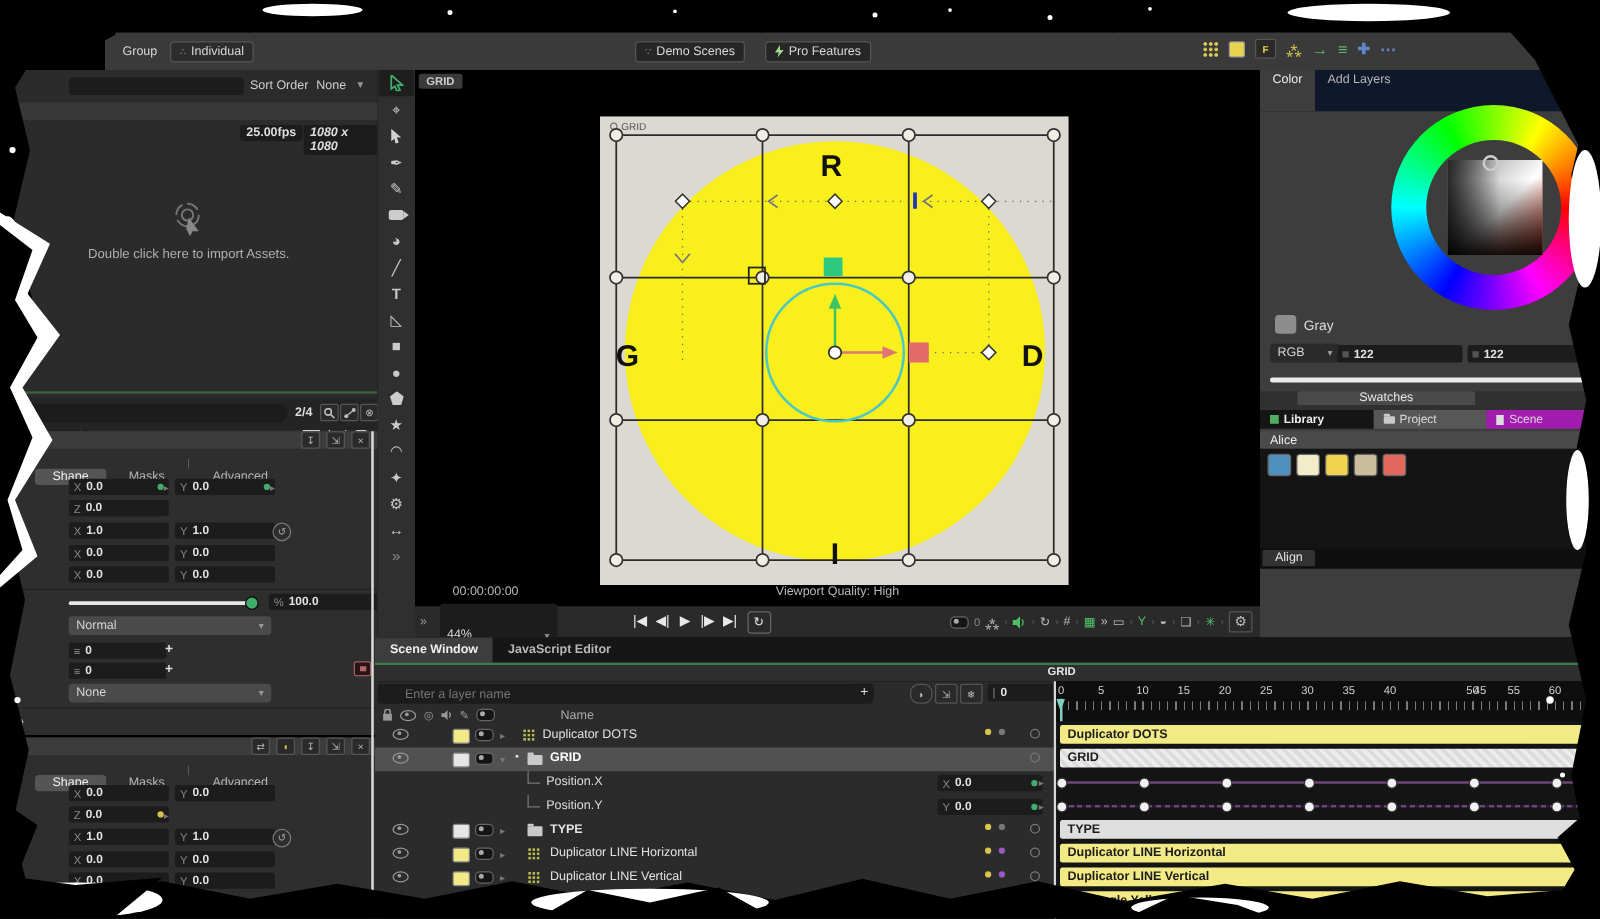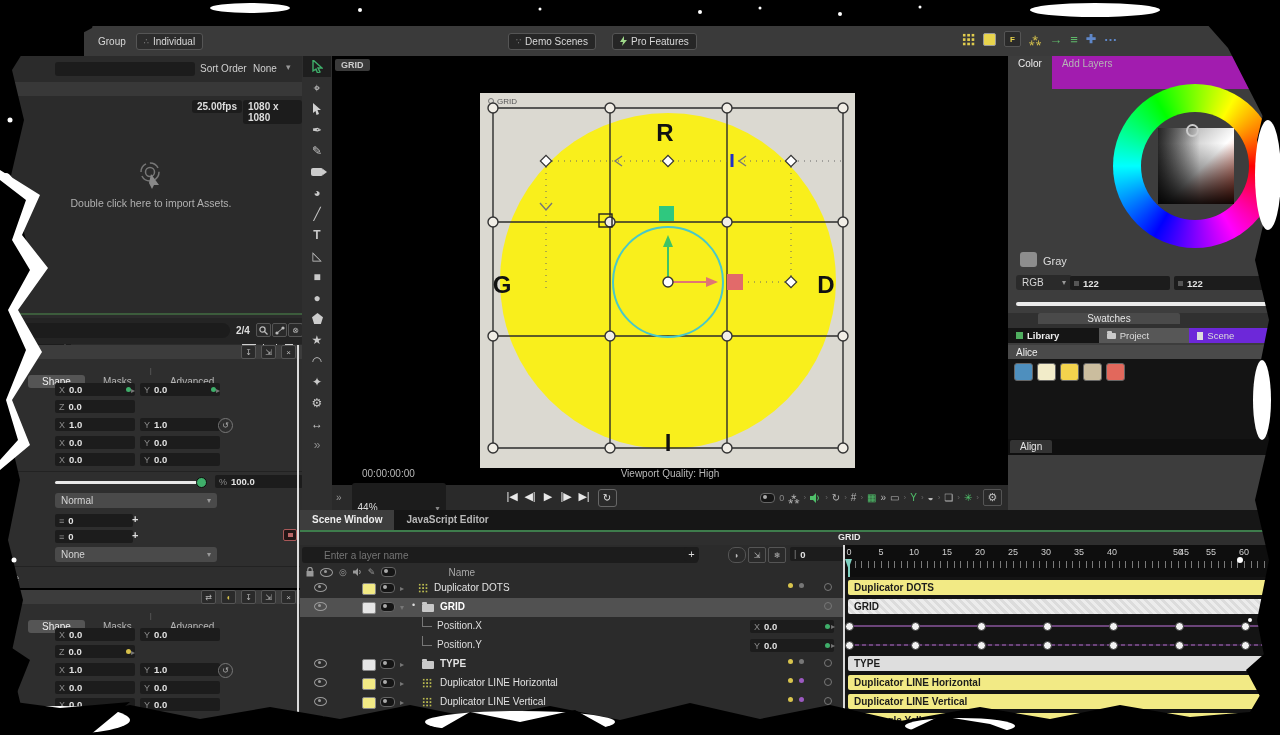--- a/index.html
+++ b/index.html
@@ -84,21 +84,21 @@
     </div>
   </div>
 
   <div class="pane" style="left:0;top:56px;width:302px;height:300px;">
     <div class="pill" style="position:absolute;left:55px;top:6px;width:140px;height:14px;"></div>
     <span class="a" style="left:200px;top:7px;font-size:10px;color:#cfcfcf;">Sort Order</span>
     <span class="a" style="left:253px;top:7px;font-size:10px;color:#cfcfcf;">None</span>
     <span class="a" style="left:286px;top:6px;color:#999;font-size:9px;">▾</span>
     <div class="a" style="left:0;top:26px;right:0;height:14px;background:#383838;"></div>
     <div class="pill a" style="left:192px;top:44px;padding:1px 5px;font-size:10px;font-weight:bold;"><span>25.00fps</span></div>
-    <div class="pill a" style="left:243px;top:44px;padding:1px 5px;font-size:10px;font-weight:bold;"><span>1080 x 1080</span></div>
+    <div class="pill a" style="left:243px;top:44px;padding:1px 5px;font-size:10px;font-weight:bold;font-style:italic;"><span>1080 x 1080</span></div>
     <svg class="a" style="left:138px;top:105px;" width="26" height="28">
       <circle cx="12" cy="11" r="9" fill="none" stroke="#777" stroke-width="1.5" stroke-dasharray="10 4"></circle>
       <circle cx="12" cy="11" r="4.5" fill="none" stroke="#777" stroke-width="1.5"></circle>
       <polygon points="13,13 21,24 16,24 14,28 11,22" fill="#888"></polygon>
     </svg>
     <div class="a" style="left:0;right:0;top:141px;text-align:center;font-size:10.5px;color:#b0b0b0;">Double click here to import Assets.</div>
     <div class="a" style="left:0;bottom:4px;right:0;height:20px;display:flex;align-items:center;">
       <span class="pill" style="margin-left:5px;width:62px;height:13px;display:flex;align-items:center;justify-content:flex-end;padding-right:4px;">
           <span style="color:#888;font-size:8px;">▾</span>
         </span>
@@ -431,21 +431,21 @@
         <span class="sep">›</span>
       <span class="vico">❏</span>
         <span class="sep">›</span>
       <span class="vico" style="color:#4fc06a;">✳</span>
         <span class="sep">›</span>
       <span class="icobx" style="width:17px;height:15px;font-size:11px;">⚙</span>
     </span>
   </div>
 
   <div class="a" style="left:1008px;top:56px;width:272px;height:454px;background:#3d3d3d;">
-    <div class="a" style="left:0;top:0;right:0;height:33px;background:#a21caf;display:flex;font-size:10px;text-align:center;">
+    <div class="a" style="left:0;top:0;right:0;height:33px;background:#0f172a;display:flex;font-size:10px;text-align:center;">
       <span style="background:#3d3d3d;color:#eee;padding:2px 10px;">Color</span>
       <span style="color:#b5b5b5;padding:2px 10px;">Add Layers</span>
     </div>
 
     <div class="a" style="left:105px;top:28px;width:164px;height:164px;border-radius:50%;
          background:conic-gradient(from 90deg,#f00,#f0f,#00f,#0ff,#0f0,#ff0,#f00);"></div>
     <div class="a" style="left:133px;top:56px;width:108px;height:108px;border-radius:50%;background:#3d3d3d;"></div>
     <div class="a" style="left:150px;top:72px;width:76px;height:76px;
          background:linear-gradient(to bottom,rgba(0,0,0,0) 20%,rgba(0,0,0,.92)),linear-gradient(to right,rgba(20,20,20,.85),rgba(20,20,20,0) 55%),linear-gradient(135deg,#888 0%,#fff 55%,#e8452a 100%);"></div>
     <div class="a" style="left:178px;top:68px;width:9px;height:9px;border:2px solid #ccc;border-radius:50%;"></div>
@@ -472,21 +472,21 @@
     </div>
     <div class="a" style="left:0;top:272px;right:0;height:15px;display:flex;font-size:9.5px;">
       <span style="flex:1;background:#151515;color:#eee;display:flex;align-items:center;gap:4px;padding-left:8px;">
           <span style="width:7px;height:7px;background:#4fae5f;display:inline-block;"></span>
           <span style="font-weight:bold;">Library</span>
         </span>
       <span style="flex:1;background:#575757;color:#ddd;display:flex;align-items:center;gap:4px;padding-left:8px;">
           <span class="fold" style="width:9px;height:6px;"></span>
           <span>Project</span>
         </span>
-      <span style="flex:1;background:#6d28d9;color:#ddd;display:flex;align-items:center;gap:4px;padding-left:8px;">
+      <span style="flex:1;background:#a21caf;color:#ddd;display:flex;align-items:center;gap:4px;padding-left:8px;">
           <span style="width:6px;height:8px;background:#ddd;display:inline-block;"></span>
           <span>Scene</span>
         </span>
     </div>
     <div class="a" style="left:0;top:289px;right:0;height:14px;background:#4a4a4a;font-size:10px;color:#eee;padding-left:8px;display:flex;align-items:center;">
         <span>Alice</span>
       </div>
     <div class="a" style="left:0;top:303px;right:0;height:80px;background:#141414;display:flex;gap:4px;padding:4px 0 0 6px;">
       <span style="width: 17px; height: 16px; border-radius: 3px; border: 1px solid rgb(102, 102, 102); background-color: rgb(78, 143, 190);"></span>
       <span style="width: 17px; height: 16px; border-radius: 3px; border: 1px solid rgb(102, 102, 102); background-color: rgb(242, 236, 201);"></span>

